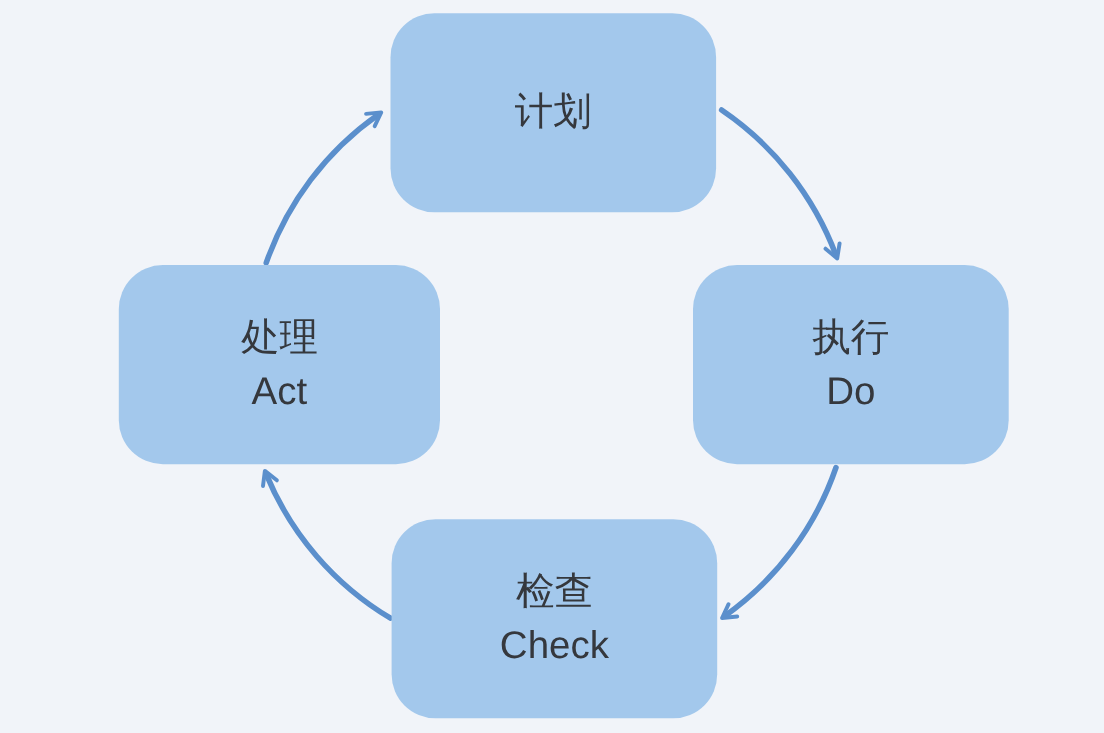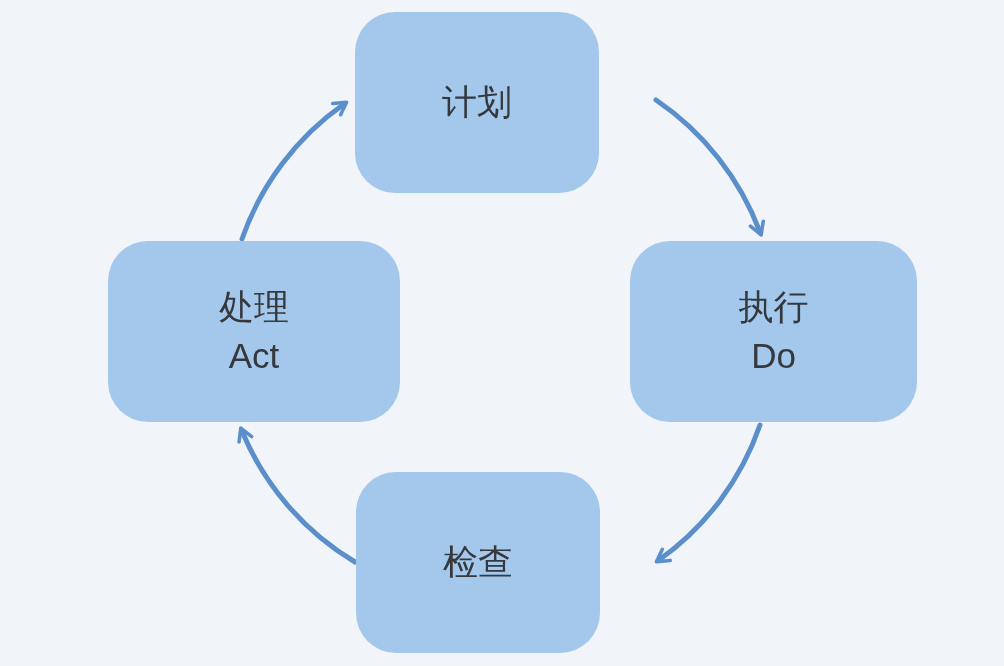--- a/index.html
+++ b/index.html
@@ -27,21 +27,21 @@
     height: 666px;
   }
   .arrow-layer path.flow {
     fill: none;
     stroke: var(--arrow);
     stroke-width: 5;
     stroke-linecap: round;
   }
   .node {
     position: absolute;
-    width: 244px;
+    width: 296px;
     height: 181px;
     background: var(--node-fill);
     border-radius: 40px;
     display: flex;
     flex-direction: column;
     align-items: center;
     justify-content: center;
     color: var(--text);
     font-size: 35px;
     line-height: 1.38;
@@ -74,20 +74,21 @@
     <span class="zh">计划</span>
   </div>
 
   <div class="node node-do">
     <span class="zh">执行</span>
     <span class="en">Do</span>
   </div>
 
   <div class="node node-check">
     <span class="zh">检查</span>
+    <span class="en">Check</span>
   </div>
 
   <div class="node node-act">
     <span class="zh">处理</span>
     <span class="en">Act</span>
   </div>
 
 </div>
 
 </body></html>

